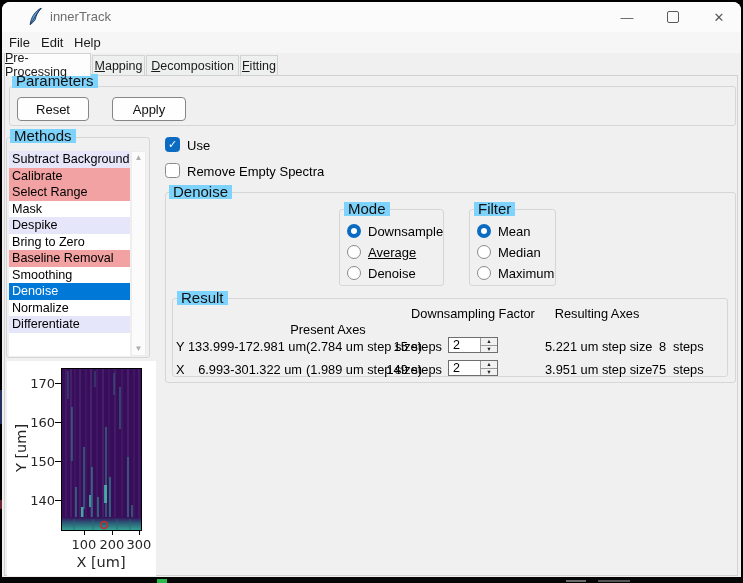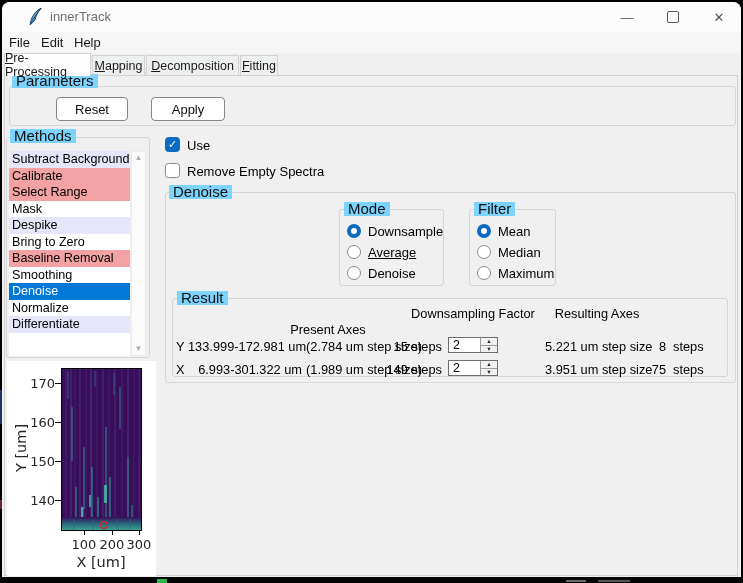--- a/index.html
+++ b/index.html
@@ -20,21 +20,21 @@
   .tabpage{left:4px;top:75px;width:734px;height:501px;background:#f0f0f0;border:1px solid #d2d2d2;box-sizing:border-box;}
   .tab{box-sizing:border-box;font-size:12.5px;color:#1a1a1a;display:flex;align-items:center;justify-content:center;
        background:#eeefef;border:1px solid #d2d2d2;}
   .tab[data-selected="true"]{background:#fdfdfd;border-bottom:none;z-index:3;}
   .u{text-decoration:underline;}
   
   .frame{border:1px solid #d6d6d6;border-radius:3px;box-sizing:border-box;}
   .frame-label{font-size:15px;background:#7dd3fc;padding:0 4px;color:#111;line-height:14px;}
   
   .btn{box-sizing:border-box;background:#fefefe;border:1px solid #868686;border-radius:4px;
-       font-size:13px;display:flex;align-items:center;justify-content:center;color:#111;margin-left:39px;}
+       font-size:13px;display:flex;align-items:center;justify-content:center;color:#111;}
   
   .listbox{left:9px;top:151px;width:121px;height:205px;background:#fff;display:flex;flex-direction:column;}
   .mi{height:16.5px;line-height:16.5px;padding-left:3px;font-size:12.6px;white-space:nowrap;}
   .mi[data-state="alt"]{background:#e6e6fa;}
   .mi[data-state="pink"]{background:#f2a2a2;}
   .mi[data-state="selected"]{background:#0078d7;color:#fff;}
   .sbar{left:131px;top:151px;width:15px;height:205px;background:#fbfbfb;border:1px solid #ececec;box-sizing:border-box;
         display:flex;flex-direction:column;justify-content:space-between;align-items:center;}
   .sarrow{font-size:8px;color:#adadad;line-height:12px;}
   

